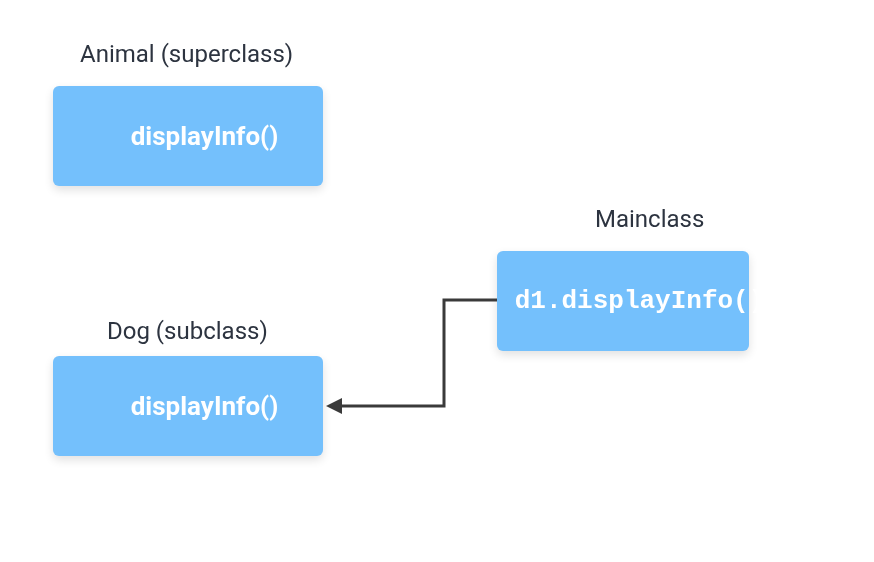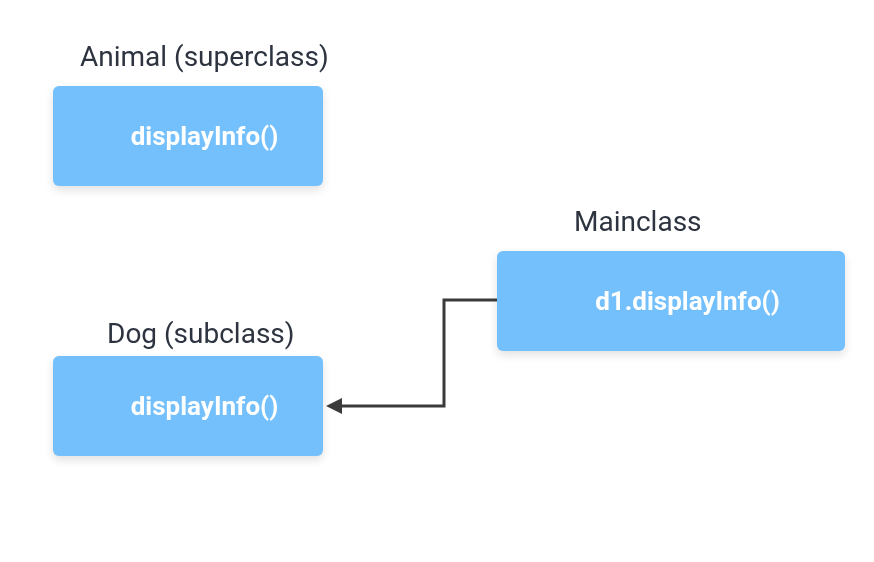--- a/index.html
+++ b/index.html
@@ -10,21 +10,21 @@
     body {
       font-family: -apple-system, BlinkMacSystemFont, "Segoe UI", Roboto, "Helvetica Neue", Arial, sans-serif;
       background: #ffffff;
       width: 874px;
       height: 562px;
       position: relative;
     }
     .label {
       position: absolute;
       color: #2d3440;
-      font-size: 28px;
+      font-size: 24px;
       font-weight: 400;
     }
     .box {
       position: absolute;
       background: #74c0fc;
       border-radius: 6px;
       display: flex;
       align-items: center;
       justify-content: center;
       color: #ffffff;
@@ -45,23 +45,23 @@
 <div class="box" style="left:53px; top:86px; width:270px; height:100px;">
   <span>displayInfo()</span>
 </div>
 
 <div class="label" style="left:107px; top:317px;">Dog (subclass)</div>
 
 <div class="box" style="left:53px; top:356px; width:270px; height:100px;">
   <span>displayInfo()</span>
 </div>
 
-<div class="label" style="left:574px; top:205px;">Mainclass</div>
+<div class="label" style="left:595px; top:205px;">Mainclass</div>
 
-<div class="box" style="left:497px; top:251px; width:348px; height:100px;">
+<div class="box" style="left:497px; top:251px; width:252px; height:100px;font-family:Liberation Mono, monospace;">
   <span>d1.displayInfo()</span>
 </div>
 
 <div class="arrow-wrap">
   <svg width="874" height="562" style="position:absolute; left:0; top:0; pointer-events:none;">
 
     <path d="M 497 300 L 444 300 L 444 406 L 340 406" fill="none" stroke="#3a3a3a" stroke-width="3"></path>
 
     <polygon points="326,406 342,398 342,414" fill="#3a3a3a"></polygon>
   </svg>

